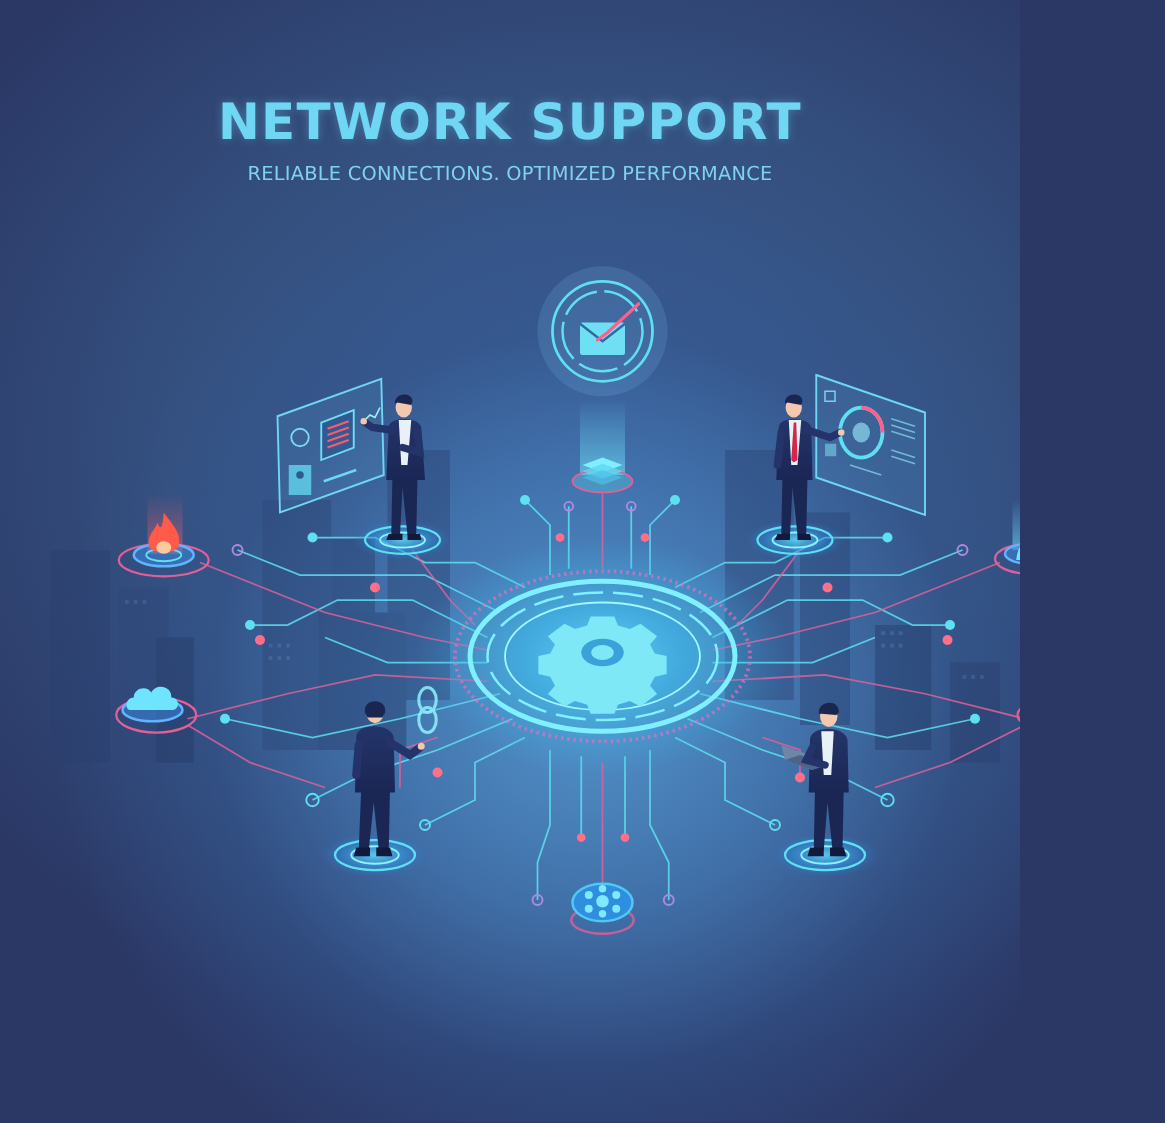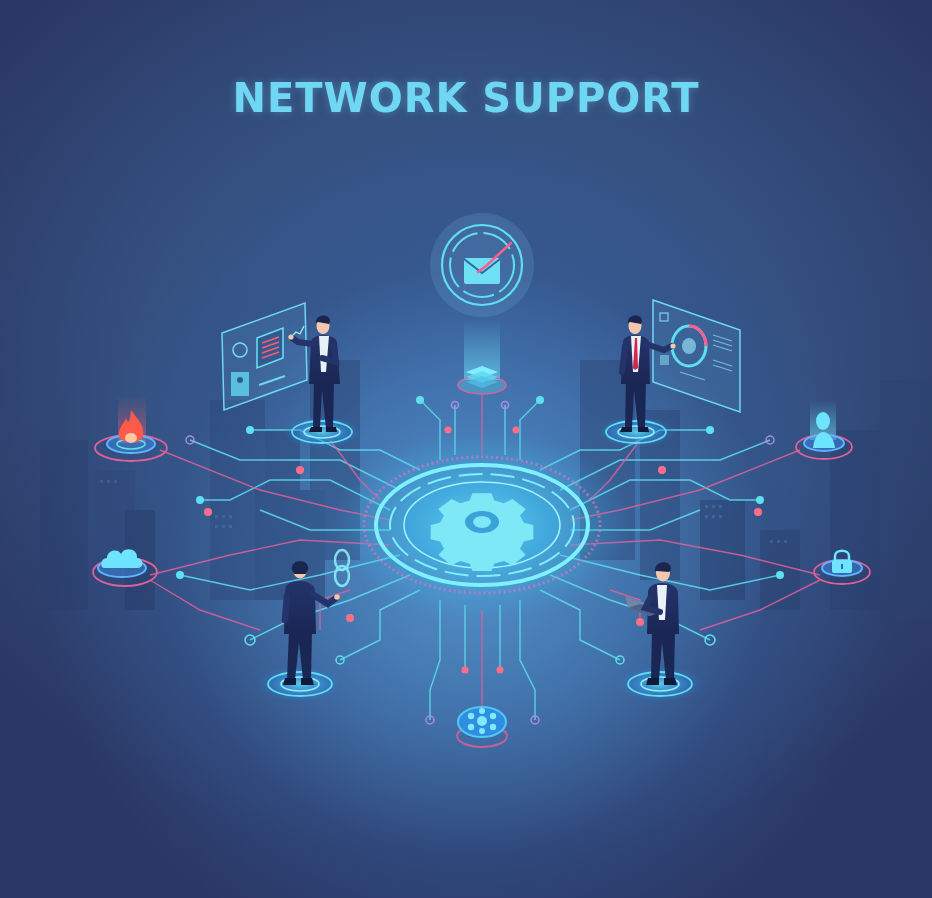--- a/index.html
+++ b/index.html
@@ -2,21 +2,21 @@
 <html><head>
 <meta charset="utf-8">
 <style>
   html, body { margin: 0; padding: 0; }
   body {
     width: 932px; height: 898px; overflow: hidden;
     background: #2b3866;
     font-family: "Liberation Sans", "DejaVu Sans", sans-serif;
   }
   .stage {
-    position: relative; width: 932px; height: 898px; overflow: hidden;
+    position: relative; width: 816px; height: 898px; overflow: hidden;
     background:
       radial-gradient(ellipse 430px 420px at 470px 560px, rgba(84,150,205,0.95) 0%, rgba(70,125,185,0.75) 40%, rgba(52,88,145,0.5) 70%, rgba(43,56,102,0) 100%),
       radial-gradient(ellipse 600px 500px at 470px 360px, #3a5d96 0%, #34507f 55%, #2b3866 100%);
   }
   .title-block {
     position: absolute; left: 0; right: 0; top: 78px; text-align: center;
   }
   .title {
     font-family: "DejaVu Sans", "Liberation Sans", sans-serif;
     font-weight: bold; font-size: 40px; letter-spacing: 1px;
@@ -30,20 +30,21 @@
   }
   svg.art { position: absolute; left: 0; top: 0; }
 </style>
 </head>
 <body>
 
 <div class="stage">
 
   <div class="title-block">
     <div class="title">NETWORK SUPPORT</div>
+    <div class="subtitle">RELIABLE CONNECTIONS. OPTIMIZED PERFORMANCE</div>
   </div>
 
   <svg class="art" width="932" height="898" viewBox="0 0 932 898" xmlns="http://www.w3.org/2000/svg">
     <defs>
       <radialGradient id="hubGlow" cx="50%" cy="50%" r="50%">
         <stop offset="0%" stop-color="#7ff0ff" stop-opacity="0.9"></stop>
         <stop offset="45%" stop-color="#3fc4ee" stop-opacity="0.55"></stop>
         <stop offset="100%" stop-color="#3fa4e0" stop-opacity="0"></stop>
       </radialGradient>
       <radialGradient id="padGlow" cx="50%" cy="50%" r="50%">

